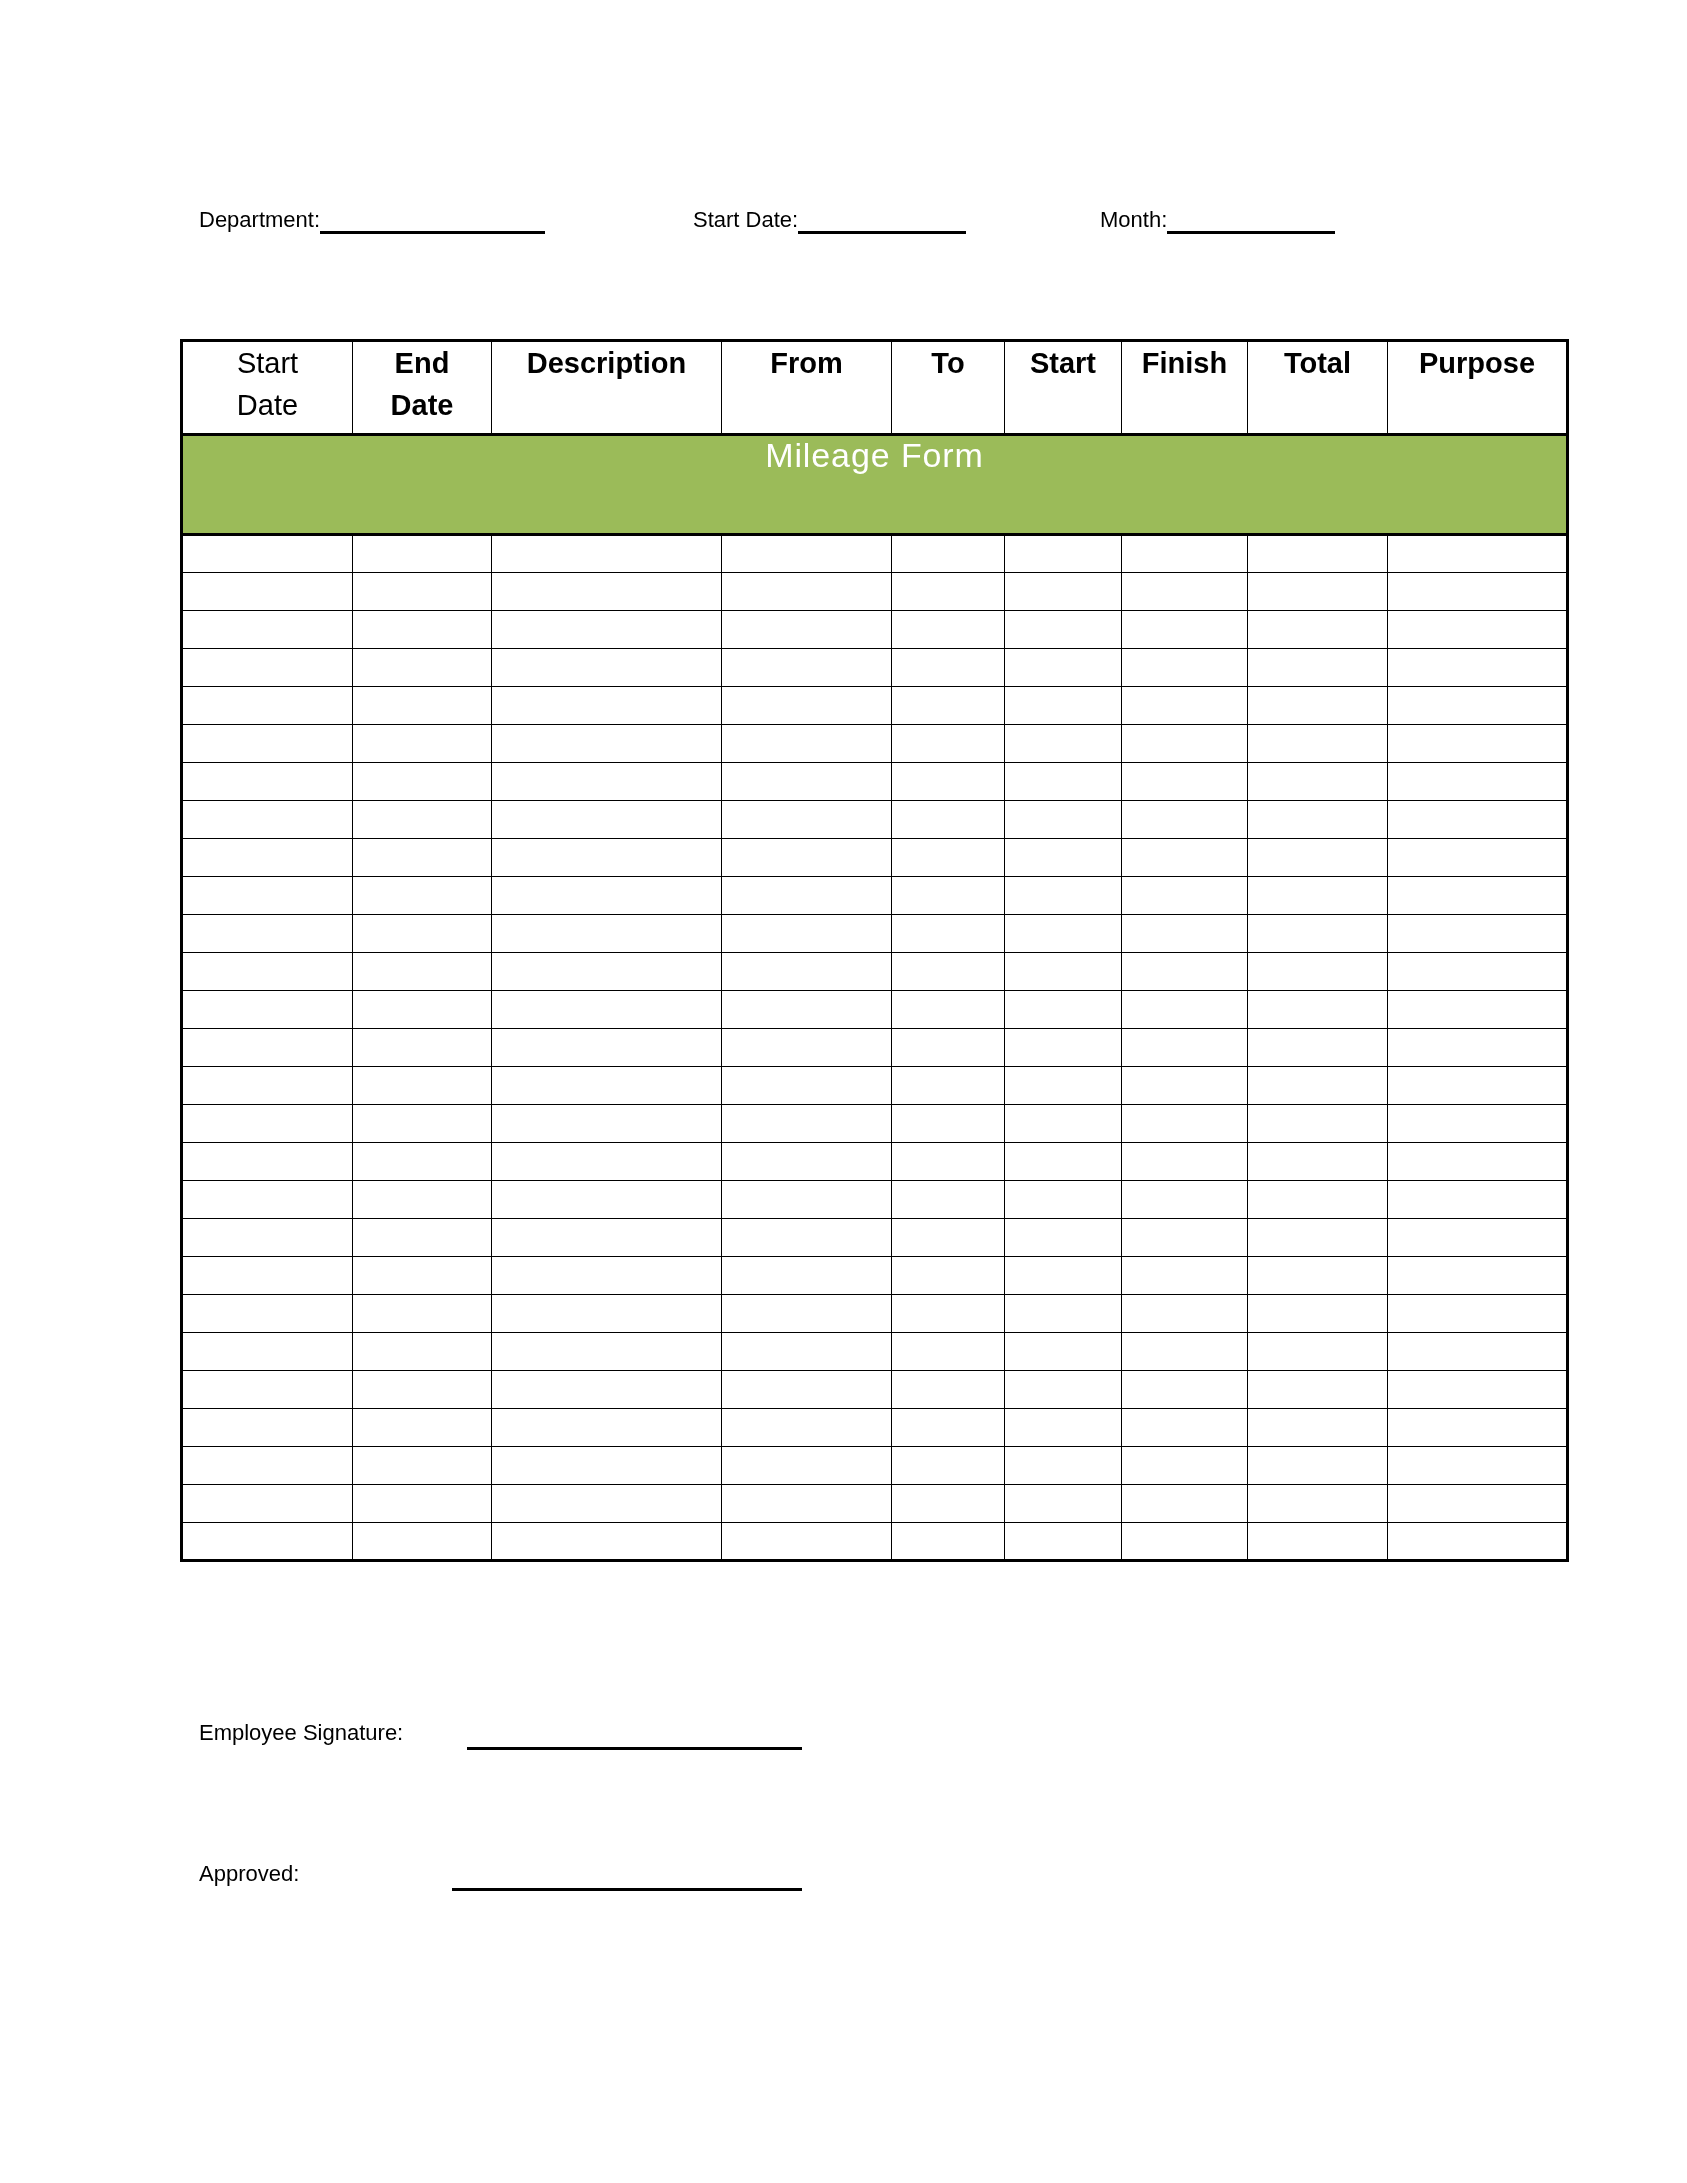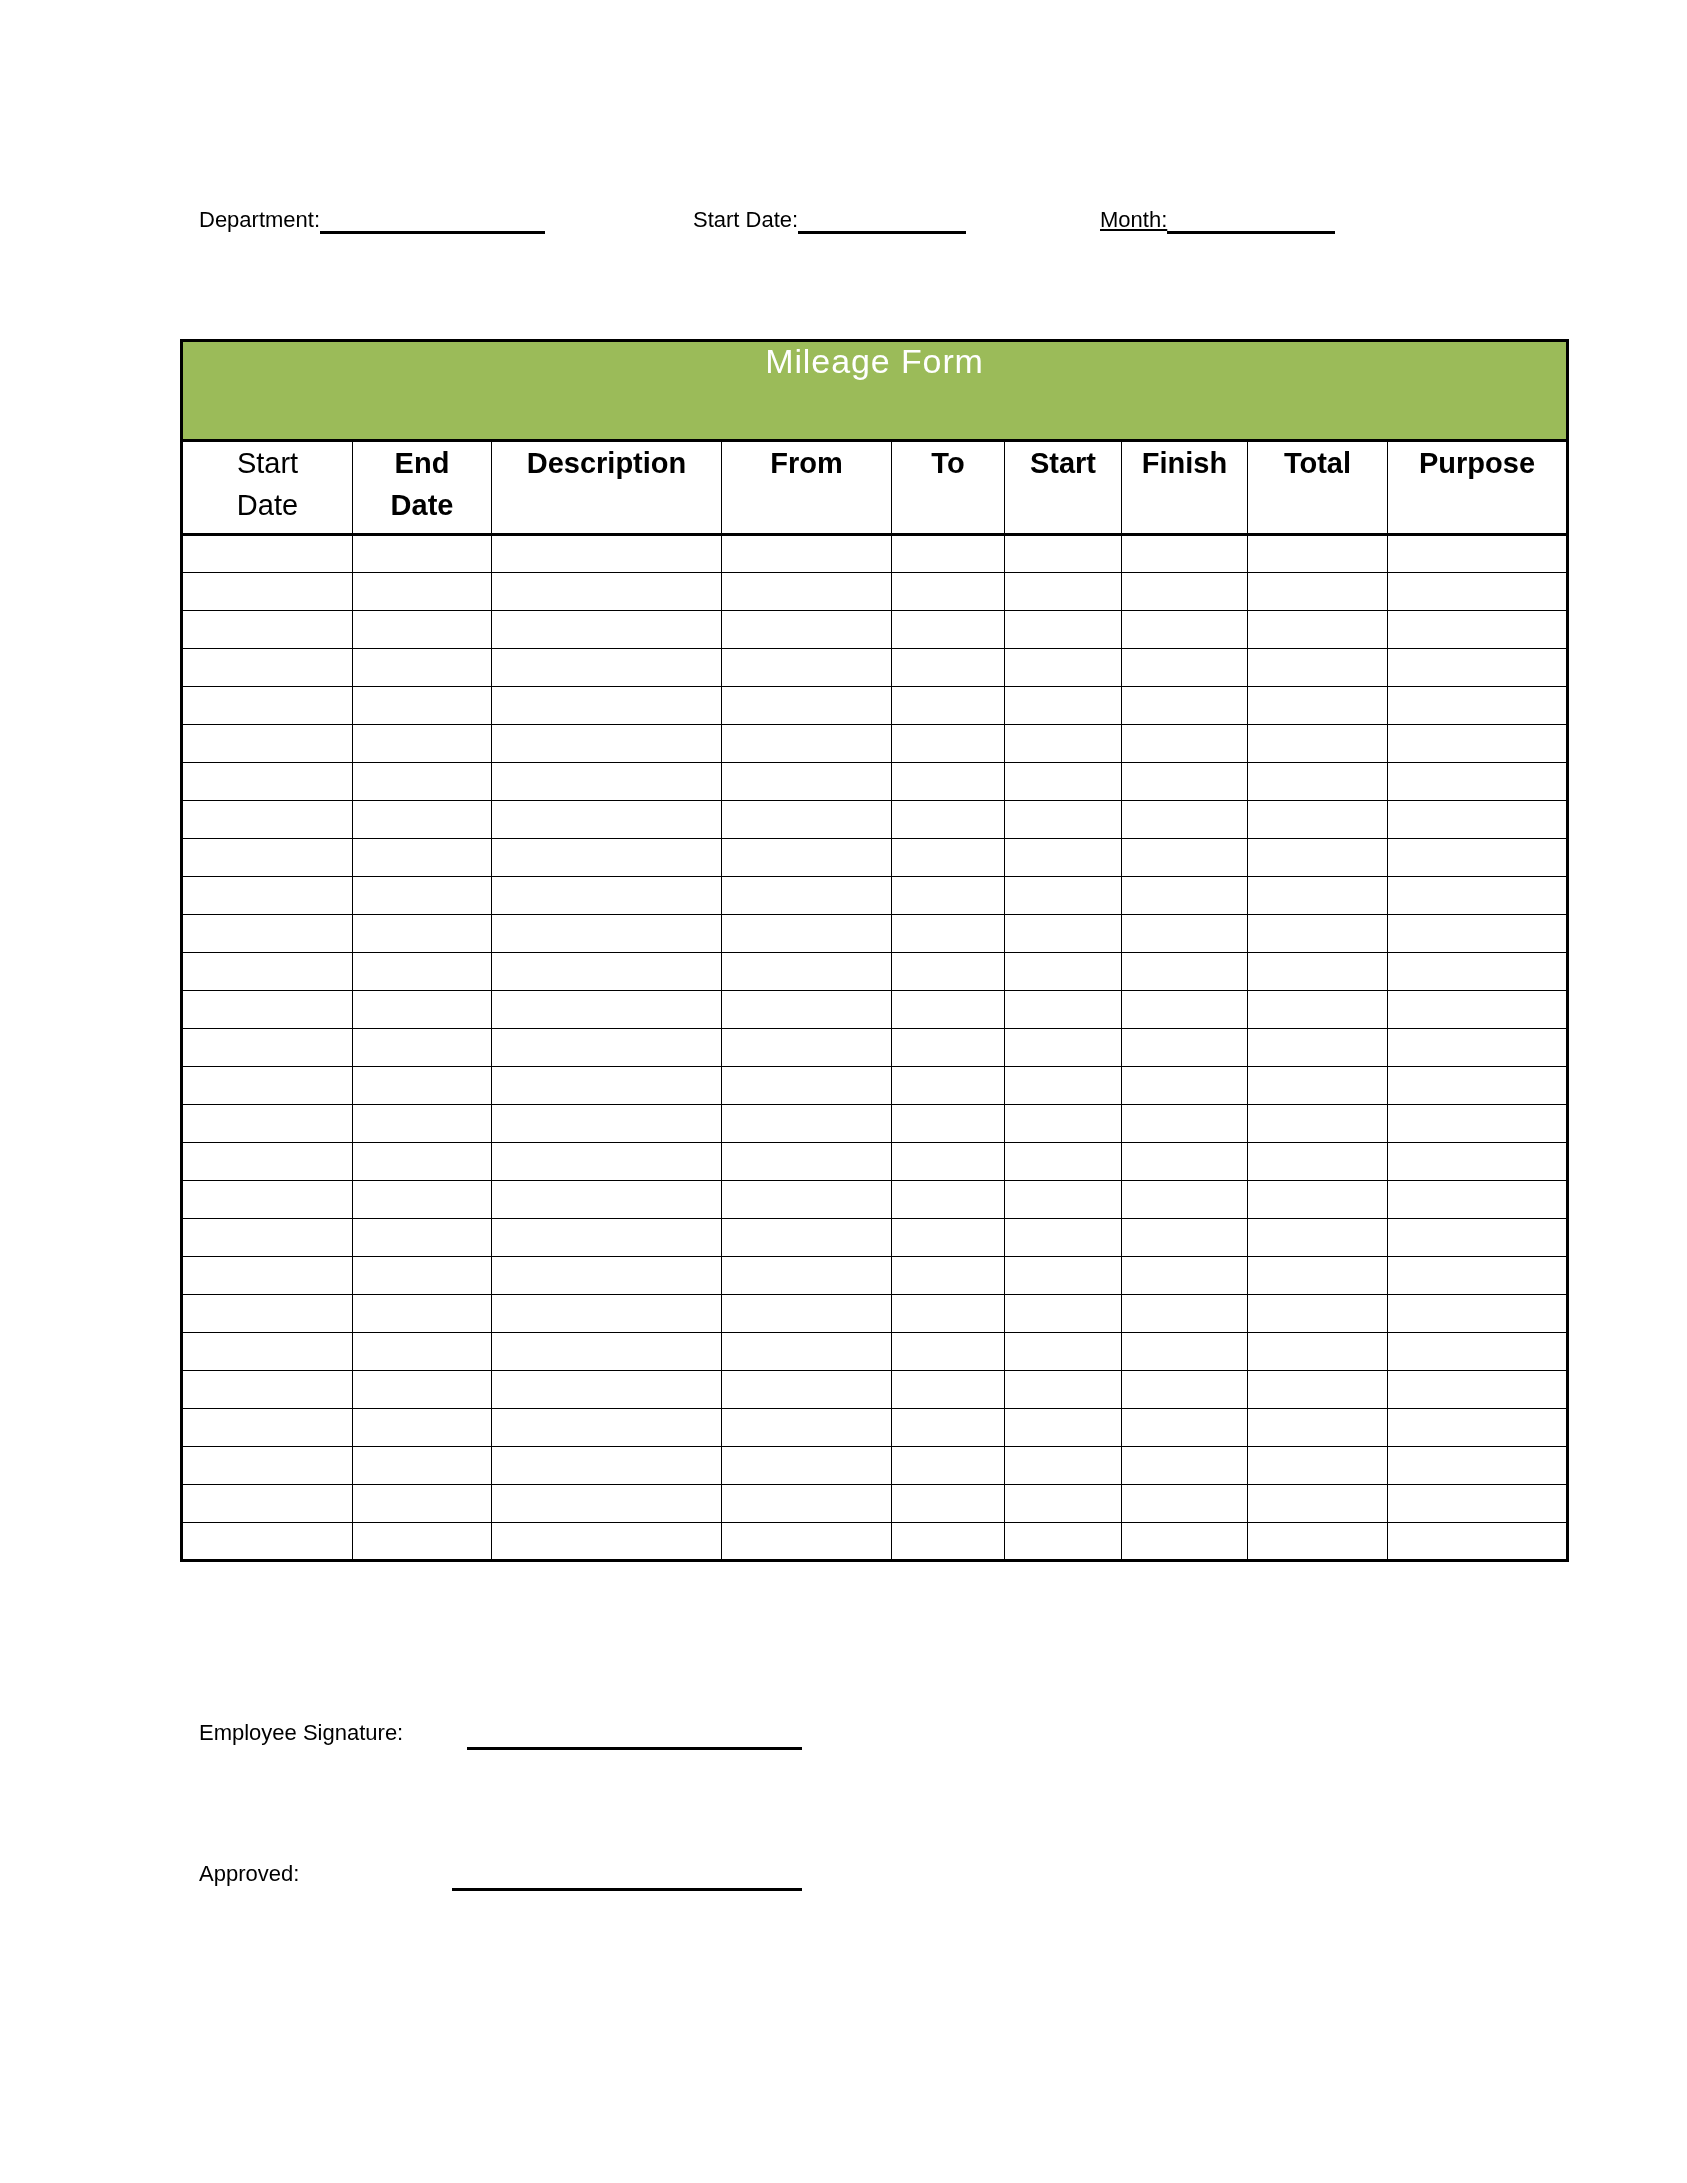--- a/index.html
+++ b/index.html
@@ -17,21 +17,21 @@
   
   .field {
     position: absolute;
     top: 202px;
     font-size: 22px;
     line-height: 35px;
     white-space: nowrap;
   }
   #field-department { left: 199px; }
   #field-start-date { left: 693px; }
-  #field-month      { left: 1100px; text-decoration: underline; }
+  #field-month      { left: 1100px; }
   .blank {
     display: inline-block;
     height: 0;
     border-top: 3.5px solid #000000;
     vertical-align: -7px;
   }
   .w258 { width: 225px; }
   .w192 { width: 168px; }
 
   
@@ -110,33 +110,33 @@
         <col style="width:230px">
       <col style="width:170px">
         <col style="width:113px">
         <col style="width:117px">
       <col style="width:126px">
         <col style="width:140px">
         <col style="width:180px">
     </colgroup>
     <thead>
       <tr>
-        <th colspan="9" class="title-cell" style="background-color: rgb(155, 187, 89); color: rgb(255, 255, 255);">Mileage Form</th>
-      </tr>
-      <tr>
         <th class="col-header regular two-line">Start Date</th>
         <th class="col-header two-line">End Date</th>
         <th class="col-header">Description</th>
         <th class="col-header">From</th>
         <th class="col-header">To</th>
         <th class="col-header">Start</th>
         <th class="col-header">Finish</th>
         <th class="col-header">Total</th>
         <th class="col-header">Purpose</th>
       </tr>
+      <tr>
+        <th colspan="9" class="title-cell" style="background-color: rgb(155, 187, 89); color: rgb(255, 255, 255);">Mileage Form</th>
+      </tr>
     </thead>
     <tbody>
         <tr>
           <td></td>
           <td></td>
           <td></td>
           <td></td>
           <td></td>
           <td></td>
           <td></td>

